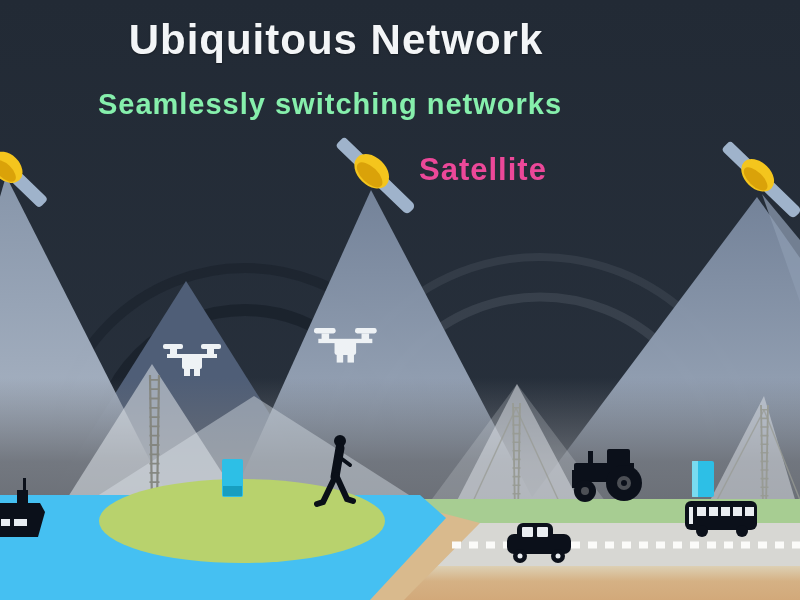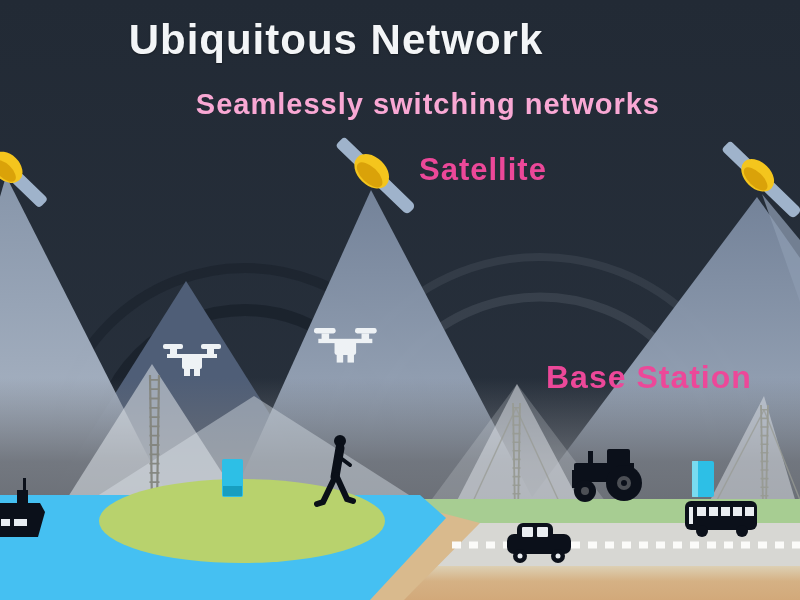--- a/index.html
+++ b/index.html
@@ -2,21 +2,21 @@
 <html><head>
 <meta charset="utf-8">
 <style>
   html,body{margin:0;padding:0;background:#10151d;}
   .stage{position:relative;width:800px;height:600px;overflow:hidden;background:#232b36;
          font-family:"Liberation Sans",sans-serif;}
   .stage svg{position:absolute;left:0;top:0;}
   .txt{position:absolute;font-weight:bold;white-space:nowrap;z-index:5;}
   .title{left:0;top:16px;width:672px;text-align:center;font-size:42px;color:#f3f5f7;
          letter-spacing:1px;text-shadow:0 1px 2px rgba(0,0,0,.4);}
-  .subtitle{left:0;top:88px;width:660px;text-align:right;font-size:29px;color:#f9a8d4;
+  .subtitle{left:0;top:88px;width:660px;text-align:center;font-size:29px;color:#86efac;
          letter-spacing:1px;}
   .lbl{color:#ec4899;letter-spacing:1px;}
   .lbl-satellite{left:419px;top:152px;font-size:31px;}
   .lbl-base{left:546px;top:359px;font-size:32px;}
 </style>
 </head>
 <body>
 
 <div class="stage">
 
@@ -191,15 +191,14 @@
     <rect x="713" y="169" width="34" height="13" rx="4" fill="#9fb3cb"></rect>
     <rect x="769" y="169" width="44" height="13" rx="5" fill="#9fb3cb"></rect>
     <ellipse cx="757" cy="175" rx="19" ry="13" fill="#f4c51d"></ellipse>
     <ellipse cx="758" cy="179" rx="15" ry="7" fill="#d79d08" opacity="0.9"></ellipse>
   </g>
 </svg>
 
   <div class="txt title">Ubiquitous Network</div>
   <div class="txt subtitle">Seamlessly switching networks</div>
   <div class="txt lbl lbl-satellite">Satellite</div>
-  <div class="txt lbl lbl-base">Base Station</div>
 
 </div>
 
 </body></html>

